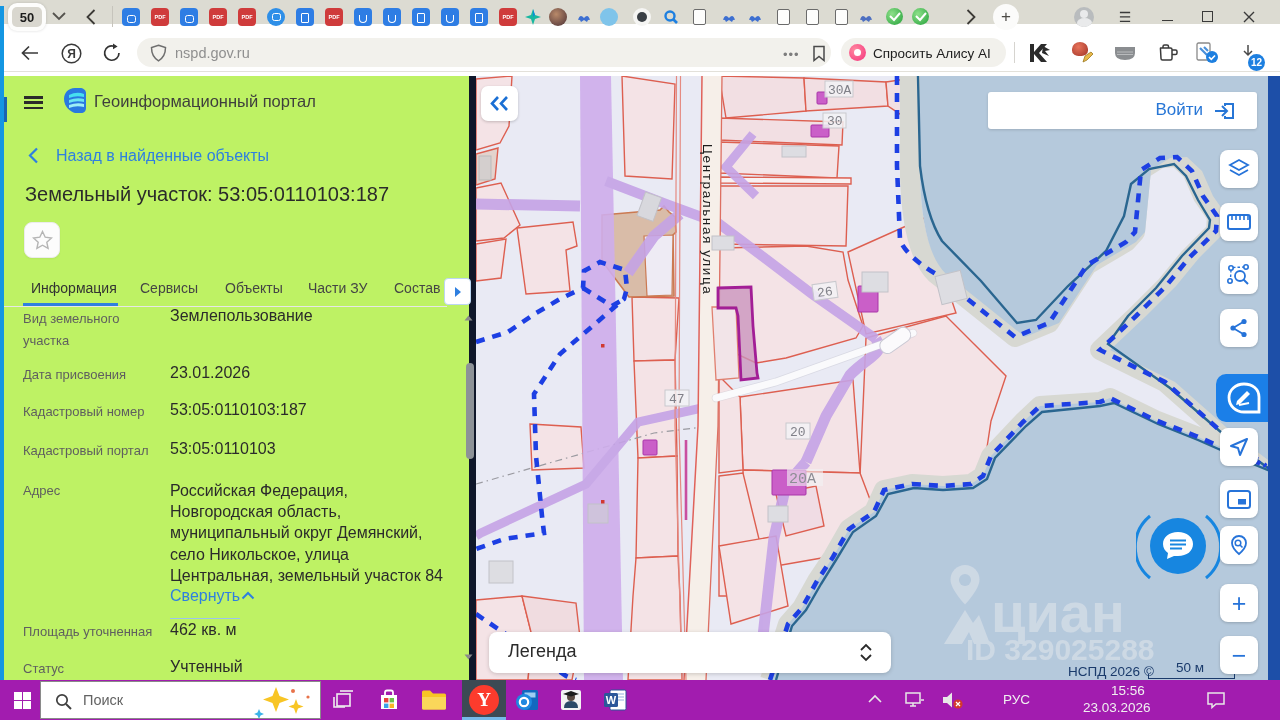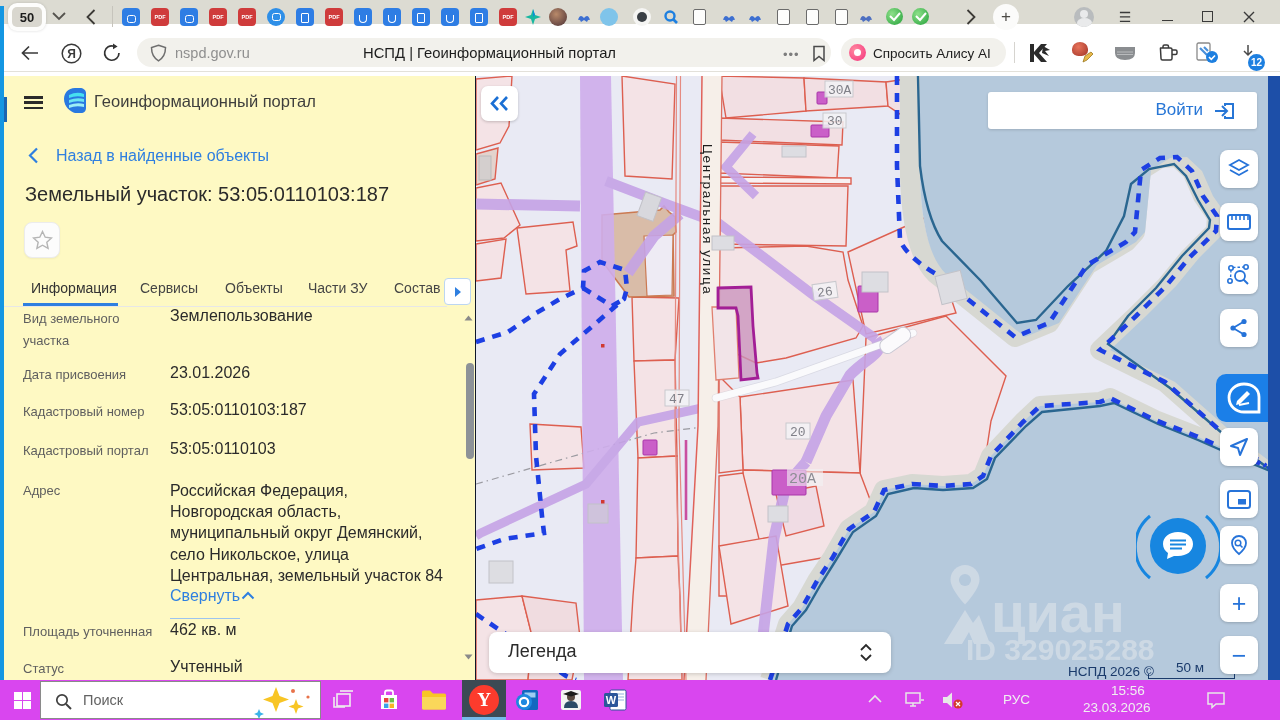--- a/index.html
+++ b/index.html
@@ -13,26 +13,26 @@
 .pdf{background:#cf3b3b;color:#fff;font-size:5.5px;font-weight:bold;display:flex;align-items:center;justify-content:center}
 .bluetab{background:#2e7de4;color:#fff;font-size:9px;display:flex;align-items:center;justify-content:center}
 .docico{position:absolute;background:#fdfdfc;border:1.4px solid #6b6b6b;border-radius:2px;width:13px;height:16px;top:9px}
 .eagle{display:flex;align-items:center;justify-content:center;font-size:12px;color:#3d6fd1}
 .sber{background:radial-gradient(circle at 35% 35%,#8ee08a,#21a038);border-radius:50%;width:17px;height:17px}
 .winbtn{position:absolute;top:0;width:14px;height:33px;color:#444;font-size:13px;display:flex;align-items:center;justify-content:center}
 .bi{display:block;width:9px;height:8px;border:1.5px solid #fff;border-radius:2.5px;margin:3.5px auto 0}
 .bd{display:block;width:8px;height:10px;border:1.4px solid #fff;border-radius:1px;margin:2.5px auto 0}
 .bu{display:block;width:8px;height:8px;border:1.5px solid #fff;border-top:none;border-radius:0 0 4px 4px;margin:4px auto 0}
 
-#panel{left:4px;top:76px;width:472px;height:604px;background:#fef9c3;z-index:5;border-right:1px solid #0f172a}
+#panel{left:4px;top:76px;width:472px;height:604px;background:#bef264;z-index:5;border-right:7px solid #0f172a}
 #panel .sep{position:absolute;left:0px;top:230px;width:443px;height:1px;background:#e7e7e7}
 #panel .lbl{position:absolute;left:19px;font-size:13px;color:#5f5f5f}
 #panel .val{position:absolute;left:166px;font-size:16px}
 
-#taskbar{left:0;top:680px;width:1280px;height:40px;background:#d946ef;z-index:60}
+#taskbar{left:0;top:680px;width:1280px;height:40px;background:#a21caf;z-index:60}
 .mbtn{position:absolute;left:744px;width:38px;height:38px;background:#fff;border-radius:8px;box-shadow:0 1px 3px rgba(0,0,0,.2);display:flex;align-items:center;justify-content:center}
 .tico{position:absolute;top:7px;width:26px;height:26px;display:flex;align-items:center;justify-content:center}
 </style></head>
 <body>
 
 <div class="abs" id="tabbar">
  <div style="position:absolute;left:8px;top:3px;width:38px;height:28px;background:#fdfdfc;border-radius:9px;box-shadow:0 0 3px rgba(0,0,0,.15)"></div>
  <div style="position:absolute;left:12px;top:7px;width:30px;height:20px;background:#d9d7cf;border-radius:5px;display:flex;align-items:center;justify-content:center;font-size:13px;font-weight:bold;color:#1c1c1c">50</div>
  <svg style="position:absolute;left:52px;top:12px" width="14" height="9" viewBox="0 0 14 9">
       <path d="M1 1 L7 7 L13 1" fill="none" stroke="#55534e" stroke-width="1.8"></path>
@@ -147,21 +147,20 @@
     </svg>
  <svg style="position:absolute;left:102px;top:10px" width="20" height="20" viewBox="0 0 20 20">
       <path d="M17 10 A7.2 7.2 0 1 1 12 3.2" fill="none" stroke="#333" stroke-width="1.7"></path>
       <path d="M11 0.5 L15.6 3.4 L11 6.3 Z" fill="#333"></path>
     </svg>
  <div style="position:absolute;left:137px;top:5px;width:694px;height:29px;background:#f2f1ec;border-radius:15px"></div>
  <svg style="position:absolute;left:150px;top:11px" width="17" height="18" viewBox="0 0 17 18">
       <path d="M8.5 1.2 L15.5 3.6 C15.5 9.5 13.5 14 8.5 16.8 C3.5 14 1.5 9.5 1.5 3.6 Z" fill="none" stroke="#6e6e6e" stroke-width="1.5"></path>
     </svg>
  <span style="position:absolute;left:175px;top:12px;font-size:14.5px;color:#8f8f8f">nspd.gov.ru</span>
- <span style="position:absolute;left:363px;top:12px;font-size:14.8px;color:#1c1c1c">НСПД | Геоинформационный портал</span>
  <span style="position:absolute;left:783px;top:14px;font-size:13px;color:#7d7d7d;letter-spacing:1px">•••</span>
  <svg style="position:absolute;left:812px;top:12px" width="14" height="17" viewBox="0 0 14 17">
       <path d="M2 1.5 H12 V15.5 L7 11.5 L2 15.5 Z" fill="none" stroke="#4a4a4a" stroke-width="1.5"></path>
     </svg>
  <div style="position:absolute;left:841px;top:5px;width:165px;height:29px;background:#f2f1ec;border-radius:15px"></div>
  <div style="position:absolute;left:849px;top:11px;width:17px;height:17px;border-radius:50%;background:radial-gradient(circle at 35% 35%,#ff8aa0,#f5317c)">
       <div style="position:absolute;left:5px;top:5px;width:7px;height:7px;border-radius:50%;background:#fff"></div>
     </div>
  <span style="position:absolute;left:873px;top:13px;font-size:13.5px;color:#202020">Спросить Алису AI</span>
  <div style="position:absolute;left:1014px;top:9px;width:1px;height:21px;background:#d6d4cf"></div>

